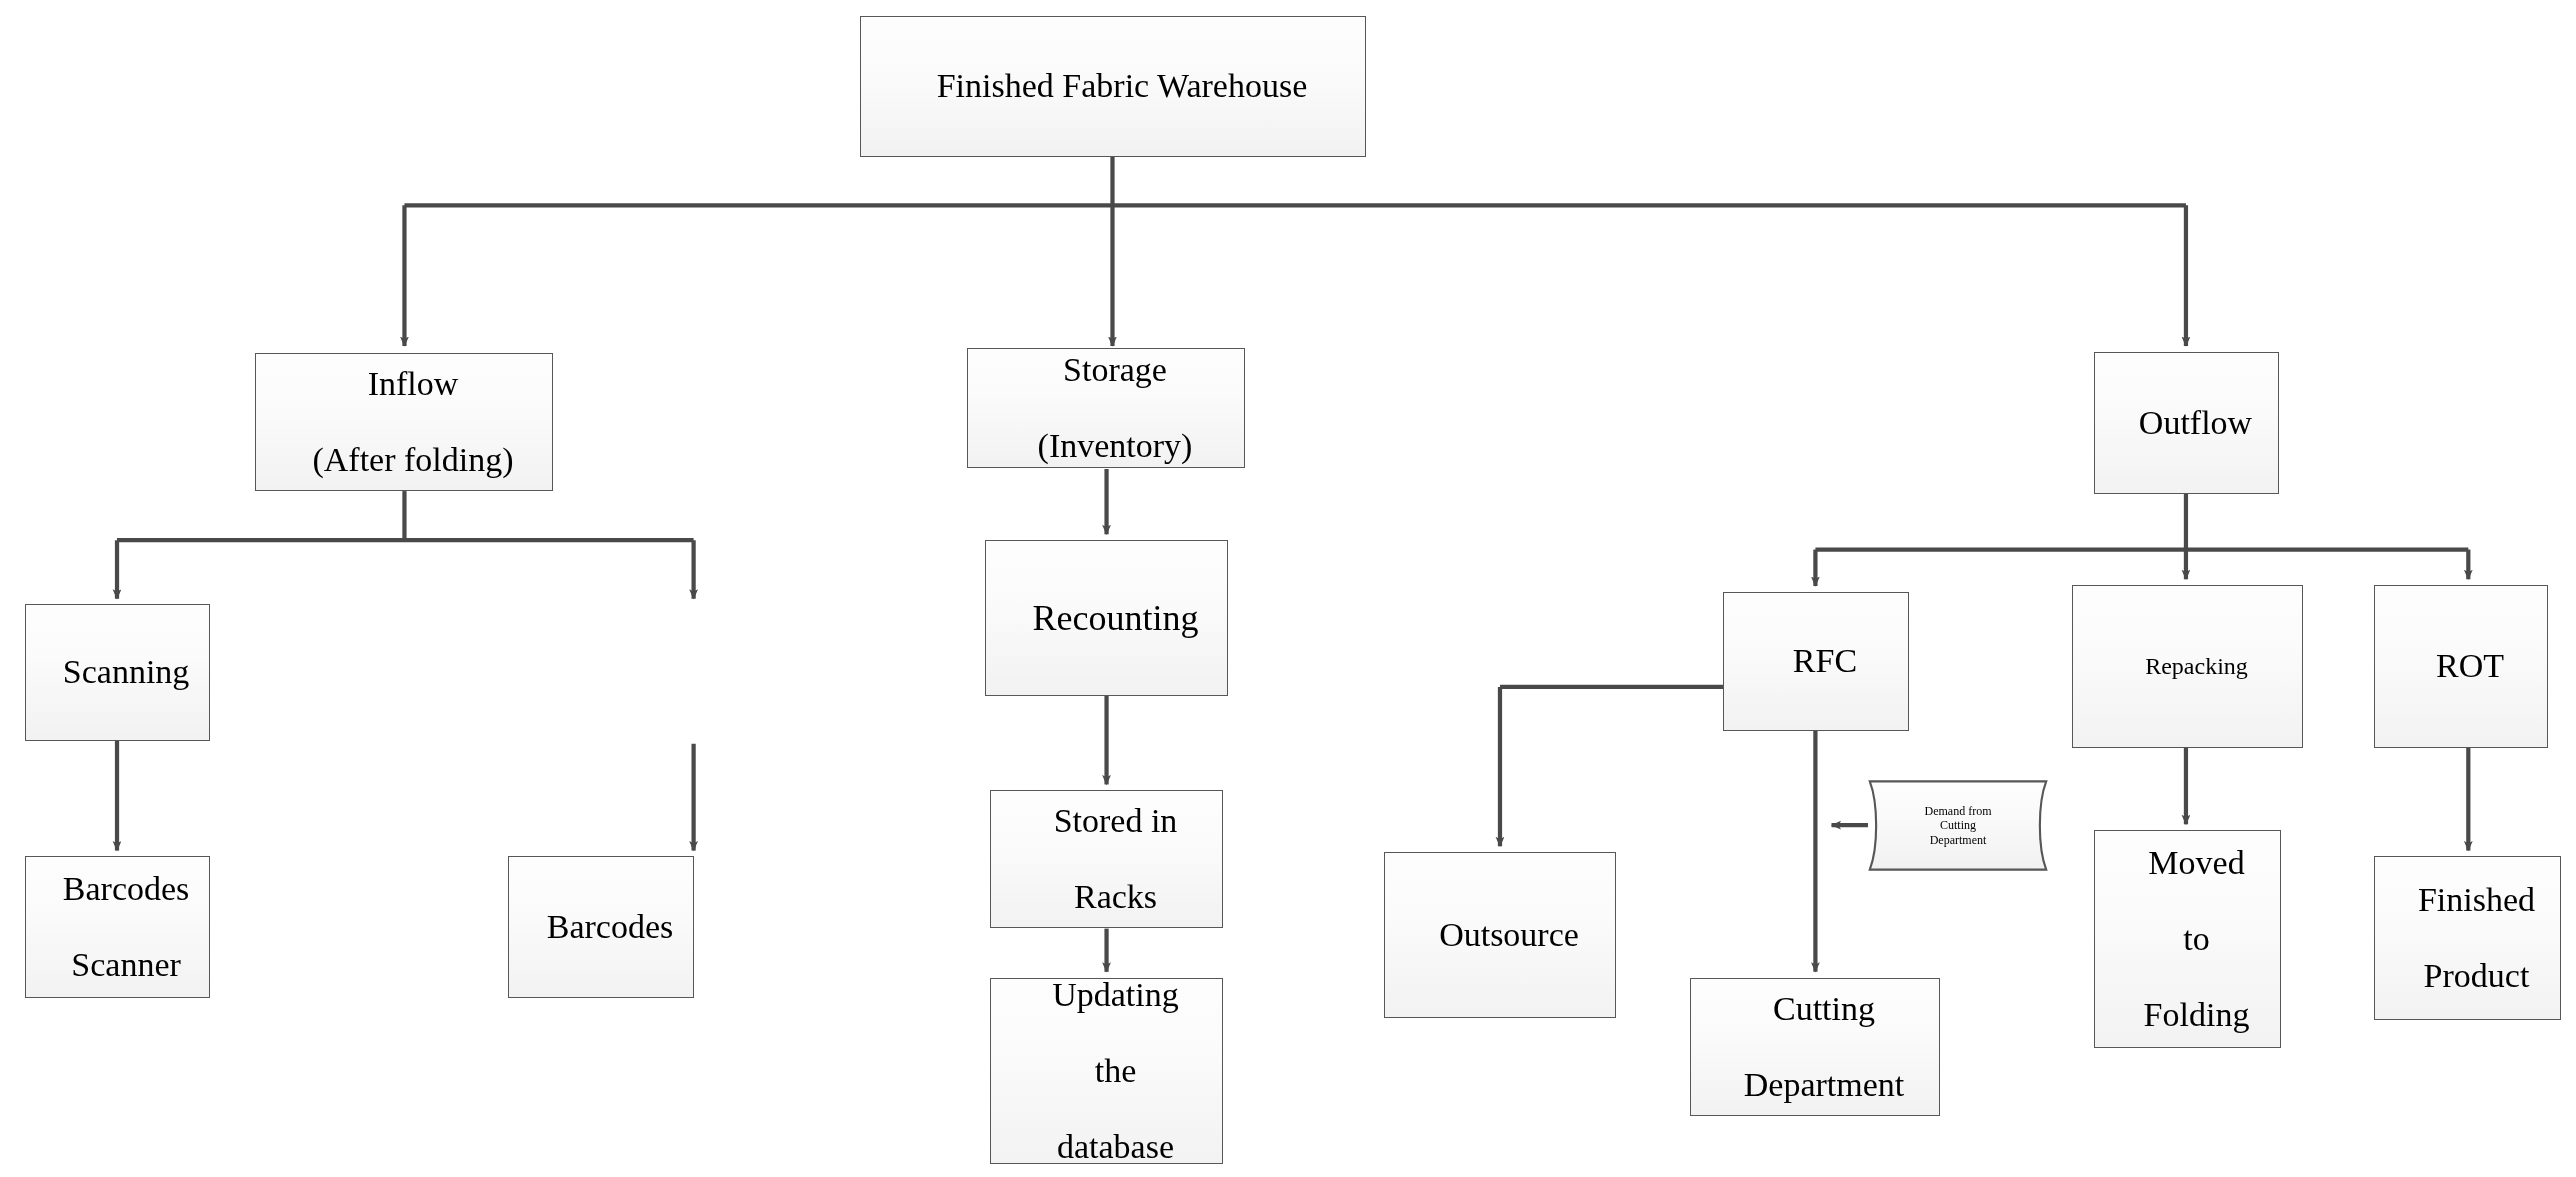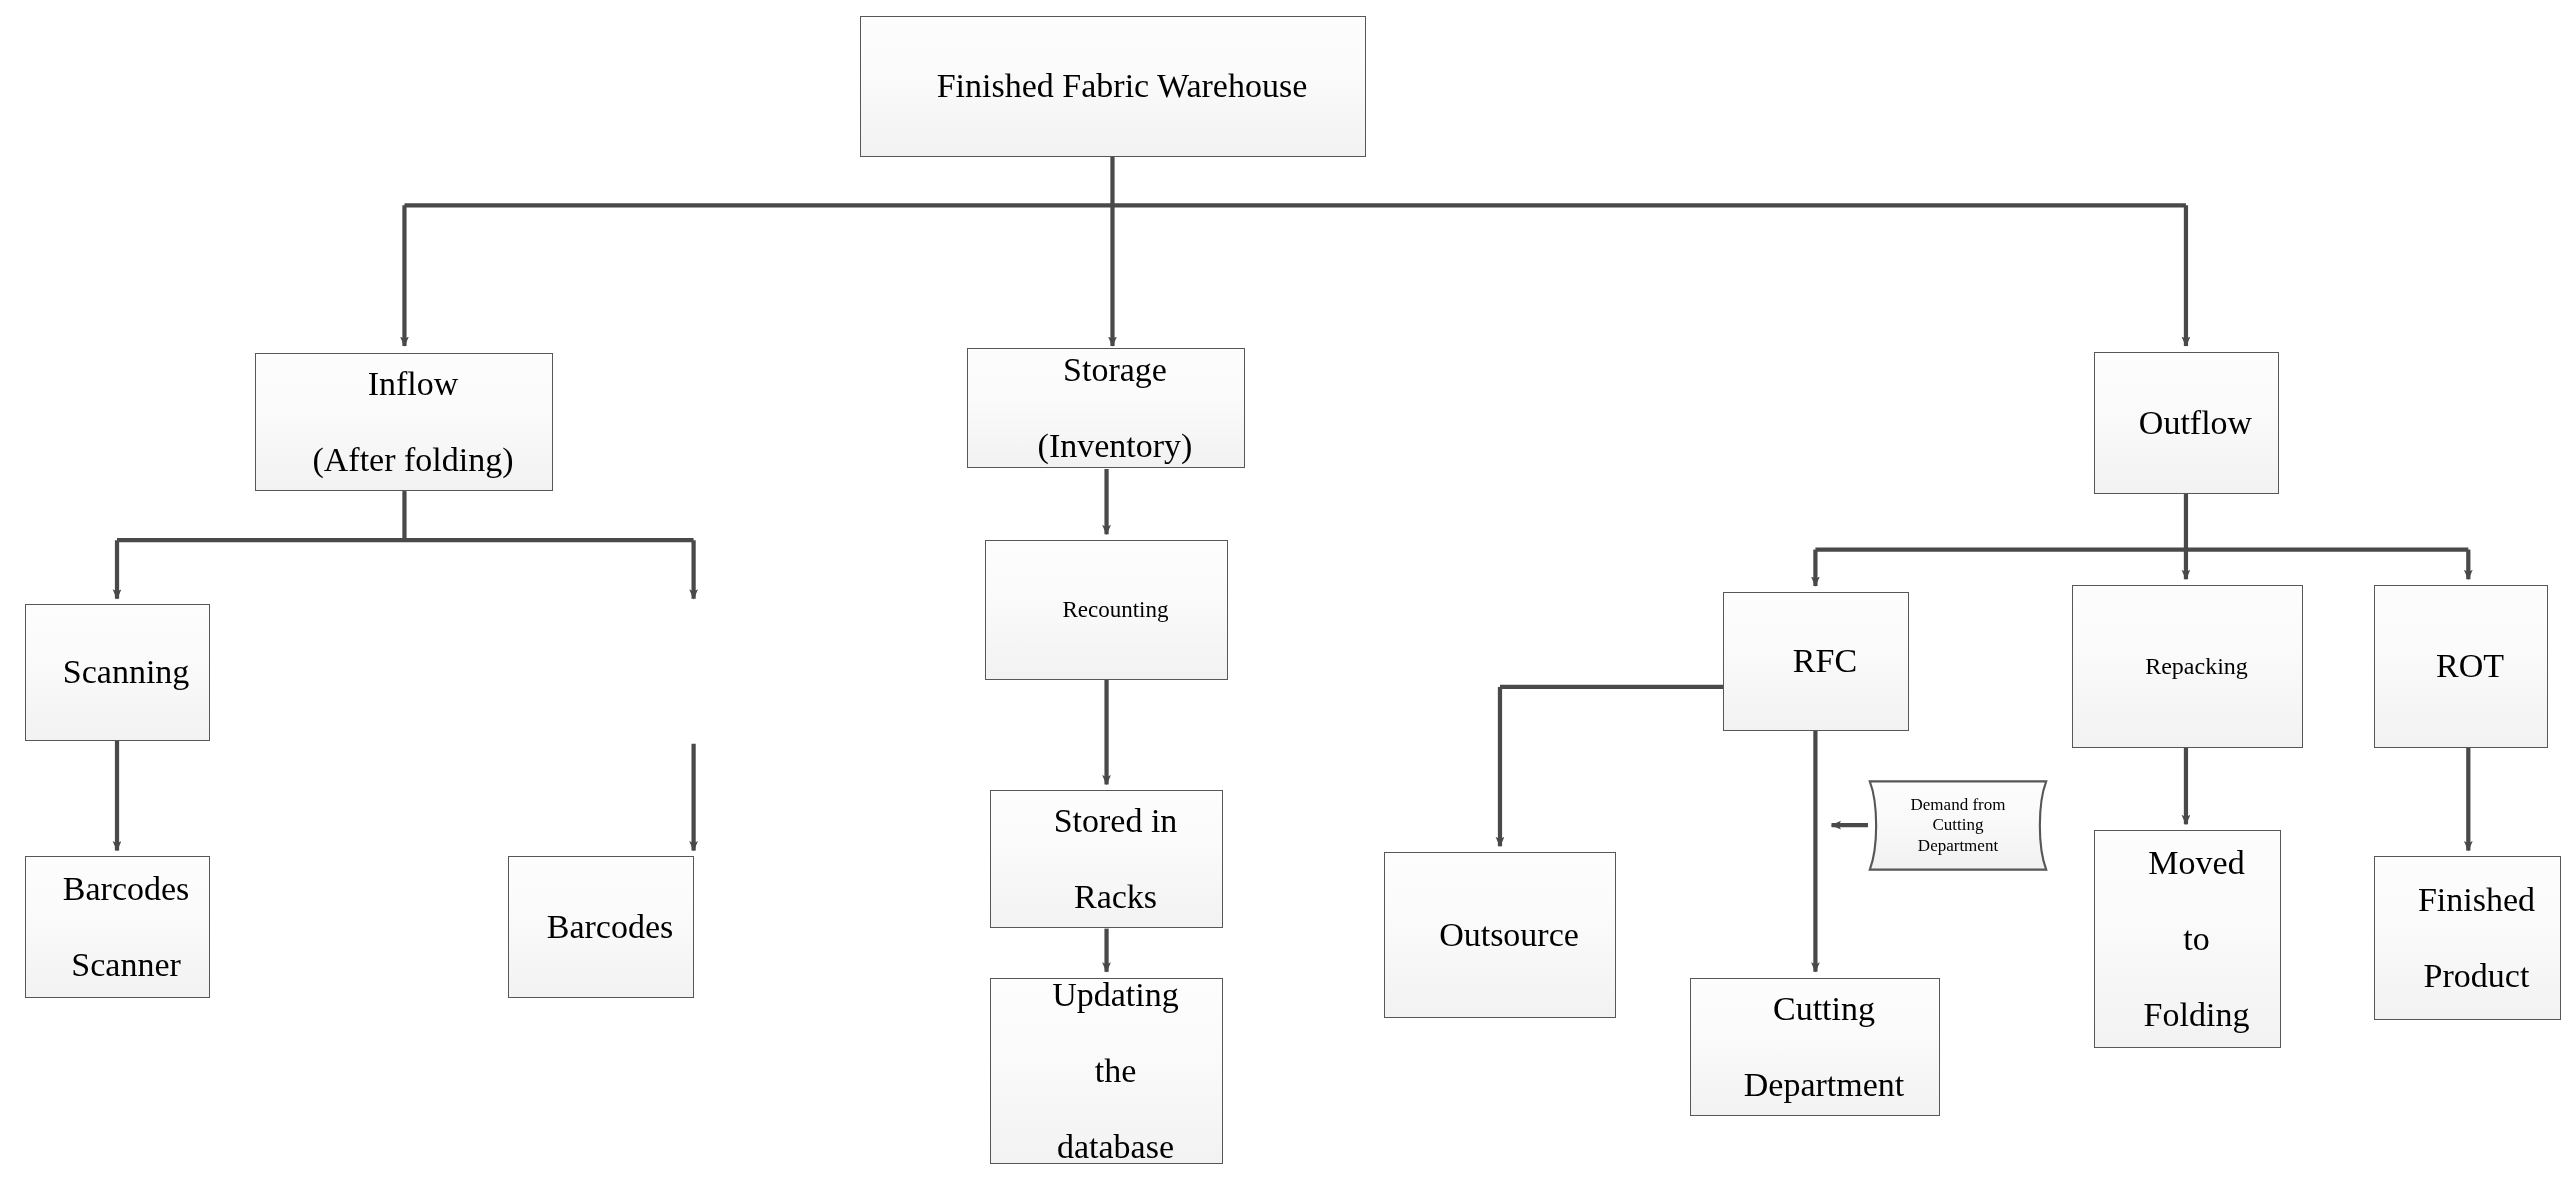--- a/index.html
+++ b/index.html
@@ -108,21 +108,21 @@
     <span>
       <span>Barcodes</span><br>
       <span>Scanner</span>
     </span>
   </div>
 
   <div class="node" style="left:508px;top:856px;width:186px;height:142px;font-size:34px;">
     <span>Barcodes</span>
   </div>
 
-  <div class="node" style="left:985px;top:540px;width:243px;height:140px;font-size:23px;">
+  <div class="node" style="left:985px;top:540px;width:243px;height:156px;font-size:36px;">
     <span>Recounting</span>
   </div>
 
   <div class="node" style="left:990px;top:790px;width:233px;height:138px;font-size:34px;">
     <span>
       <span>Stored in</span><br>
       <span>Racks</span>
     </span>
   </div>
 
@@ -165,21 +165,21 @@
     </span>
   </div>
 
   <div class="node" style="left:2374px;top:856px;width:187px;height:164px;font-size:34px;">
     <span>
       <span>Finished</span><br>
       <span>Product</span>
     </span>
   </div>
 
-  <div class="doc" style="left:1863px;top:778px;width:190px;height:95px;font-size:17px;">
+  <div class="doc" style="left:1863px;top:778px;width:190px;height:95px;font-size:12px;">
     <svg class="docbg" viewBox="0 0 224 112" preserveAspectRatio="none" xmlns="http://www.w3.org/2000/svg">
       <path d="M8,4 L216,4 C206,30 206,82 216,108 L8,108 C18,82 18,30 8,4 Z" fill="url(#boxgrad)" stroke="#575757" stroke-width="2.5"></path>
     </svg>
     <span class="doctxt">
       <span>Demand from</span><br>
       <span>Cutting</span><br>
       <span>Department</span>
     </span>
   </div>
 

